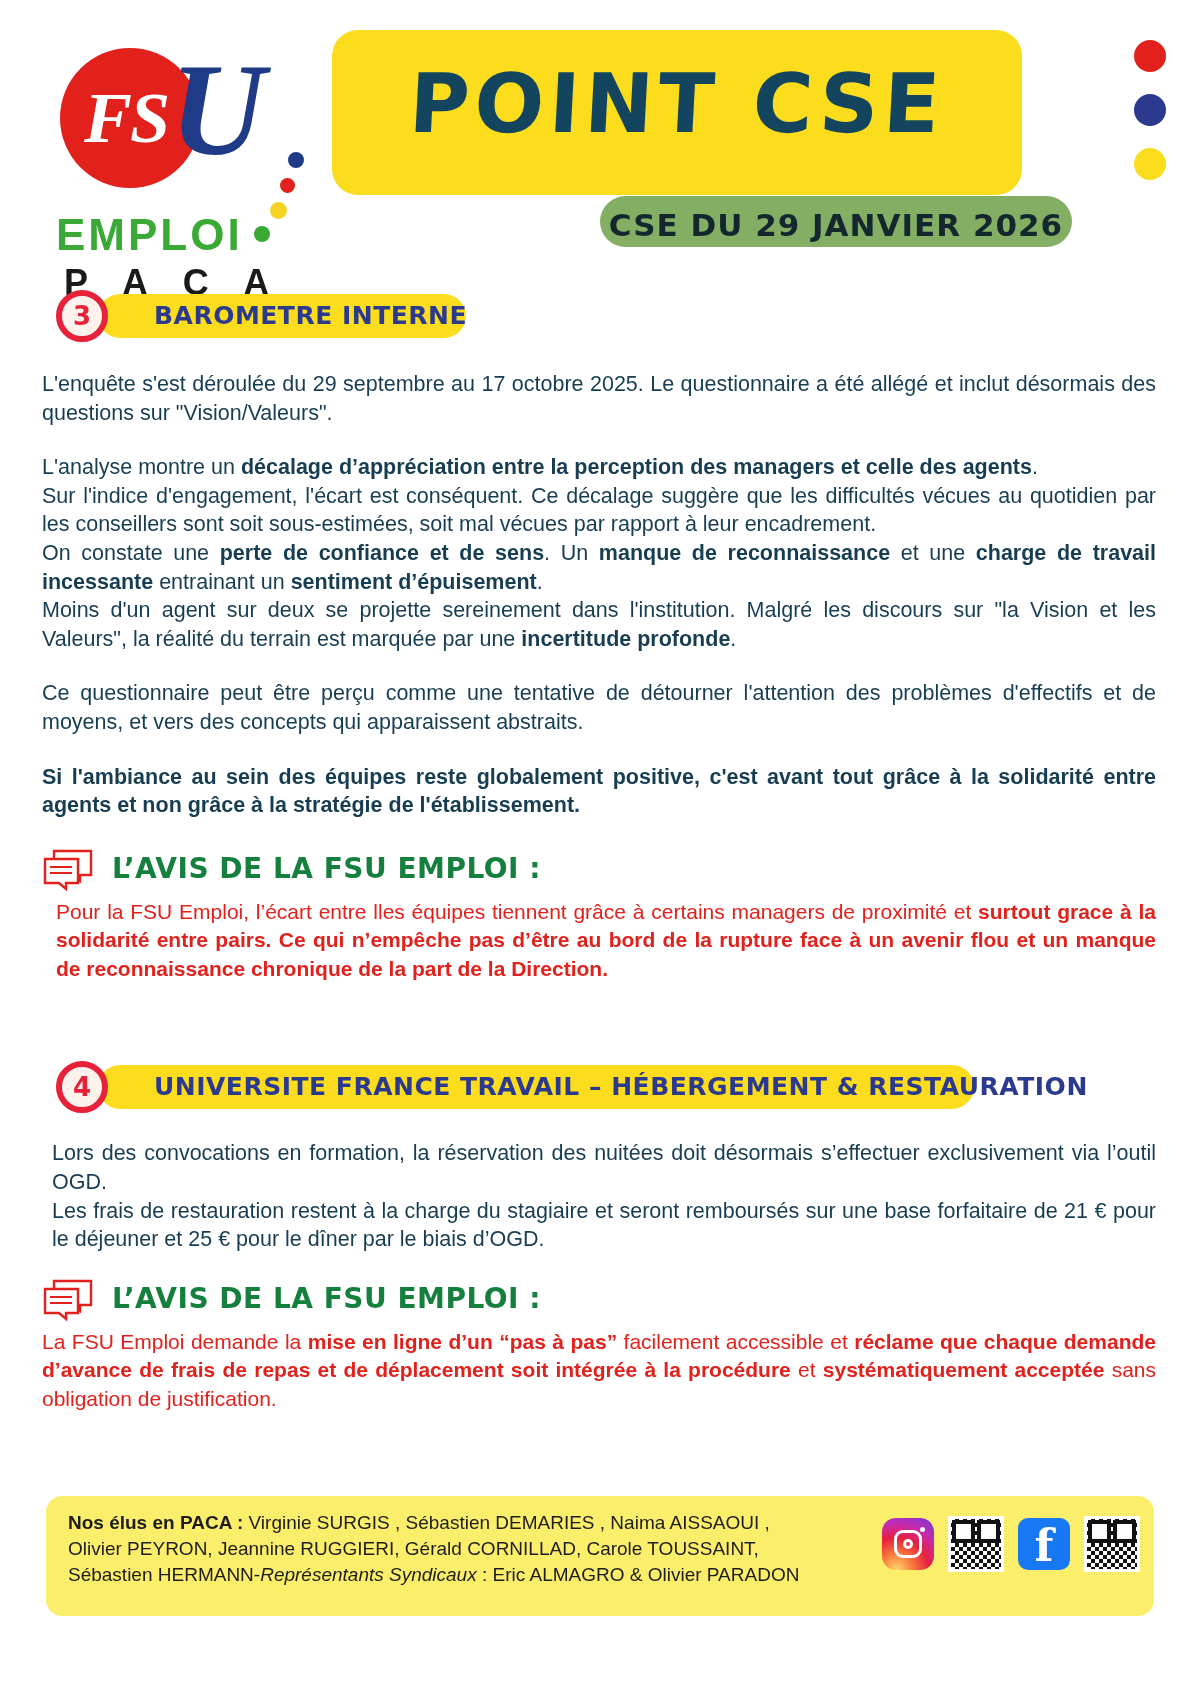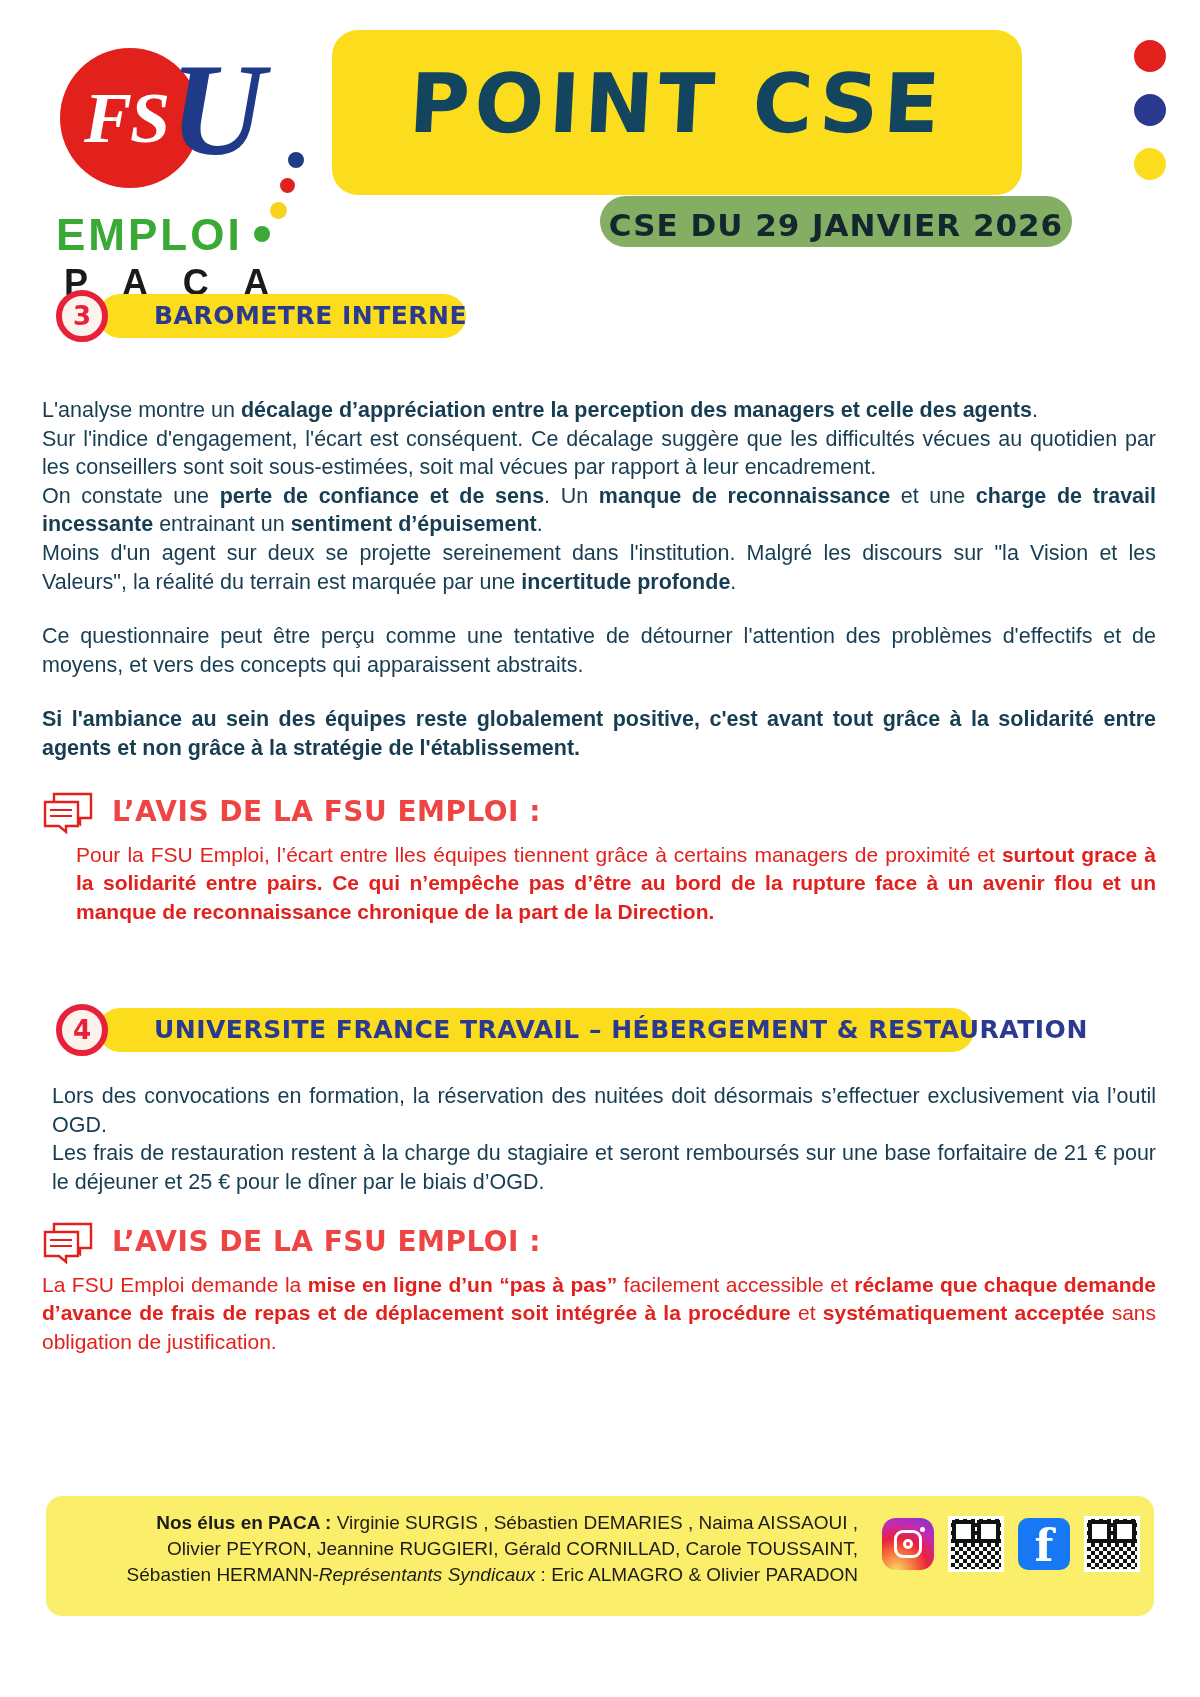--- a/index.html
+++ b/index.html
@@ -71,36 +71,36 @@
   p.jt{
     text-align:justify;font-size:21.5px;line-height:1.33;margin:0;color:#173d52;
     font-family:"Liberation Sans", sans-serif;
   }
   p.jt b{font-weight:700;}
   .gap-lg{height:26px;}
 
   
   .avis-head{position:relative;height:48px;margin-left:42px;}
   .avis-icon{position:absolute;left:0;top:-2px;width:52px;height:44px;}
-  .avis-title{position:absolute;left:70px;top:2px;font-size:28px;font-weight:700;color:#ef4444;
+  .avis-title{position:absolute;left:70px;top:2px;font-size:28px;font-weight:700;color:#15803d;
       letter-spacing:0.5px;font-family:"DejaVu Sans",sans-serif;}
-  .avis-body{padding:0 44px 0 76px;}
+  .avis-body{padding:0 44px 0 56px;}
   p.avis-p{
     text-align:justify;font-size:21px;line-height:1.36;margin:0;color:#e2211c;
   }
   p.avis-p b{font-weight:700;}
 
   
   .footer{
     position:absolute;left:46px;top:1496px;width:1108px;height:120px;
     background:#fbee6b;border-radius:16px;
   }
   .footer-text{
     position:absolute;left:22px;top:14px;width:790px;
-    font-size:19px;line-height:1.38;color:#1d1d1d;text-align:right;
+    font-size:19px;line-height:1.38;color:#1d1d1d;
   }
   .footer-text b{font-weight:700;}
   .footer-text i{font-style:italic;}
   .footer-icons{position:absolute;right:14px;top:20px;display:flex;align-items:center;gap:14px;}
   .ig{width:52px;height:52px;border-radius:14px;
       background:radial-gradient(circle at 28% 100%,#fdd869 0%,#f7713b 28%,#e8203f 50%,#c42bb0 72%,#6f38d8 100%);
       position:relative;}
   .ig i{position:absolute;left:12px;top:12px;width:28px;height:28px;border:3px solid #fff;border-radius:9px;box-sizing:border-box;}
   .ig i:after{content:"";position:absolute;left:6px;top:6px;width:10px;height:10px;border:3px solid #fff;border-radius:50%;box-sizing:border-box;}
   .ig u{position:absolute;right:9px;top:9px;width:5px;height:5px;background:#fff;border-radius:50%;}
@@ -152,20 +152,21 @@
     <div class="sec-bar w1"></div>
     <div class="sec-arrow"></div>
     <div class="sec-num">
       <span>3</span>
     </div>
     <div class="sec-label">BAROMETRE INTERNE</div>
   </div>
 
   <div class="body">
     <div style="height:28px"></div>
+    <p class="jt">L'enquête s'est déroulée du 29 septembre au 17 octobre 2025. Le questionnaire a été allégé et inclut désormais des questions sur "Vision/Valeurs".</p>
     <div class="gap-lg"></div>
     <p class="jt">
       <span>L'analyse montre un </span><b>décalage d’appréciation entre la perception des managers et celle des agents</b><span>.</span>
     </p>
     <p class="jt">Sur l'indice d'engagement, l'écart est conséquent. Ce décalage suggère que les difficultés vécues au quotidien par les conseillers sont soit sous-estimées, soit mal vécues par rapport à leur encadrement.</p>
     <p class="jt">
       <span>On constate une </span><b>perte de confiance et de sens</b><span>. Un </span><b>manque de reconnaissance</b><span> et une </span><b>charge de travail incessante</b><span> entrainant un </span><b>sentiment d’épuisement</b><span>.</span>
     </p>
     <p class="jt">
       <span>Moins d'un agent sur deux se projette sereinement dans l'institution. Malgré les discours sur "la Vision et les Valeurs", la réalité du terrain est marquée par une </span><b>incertitude profonde</b><span>.</span>

